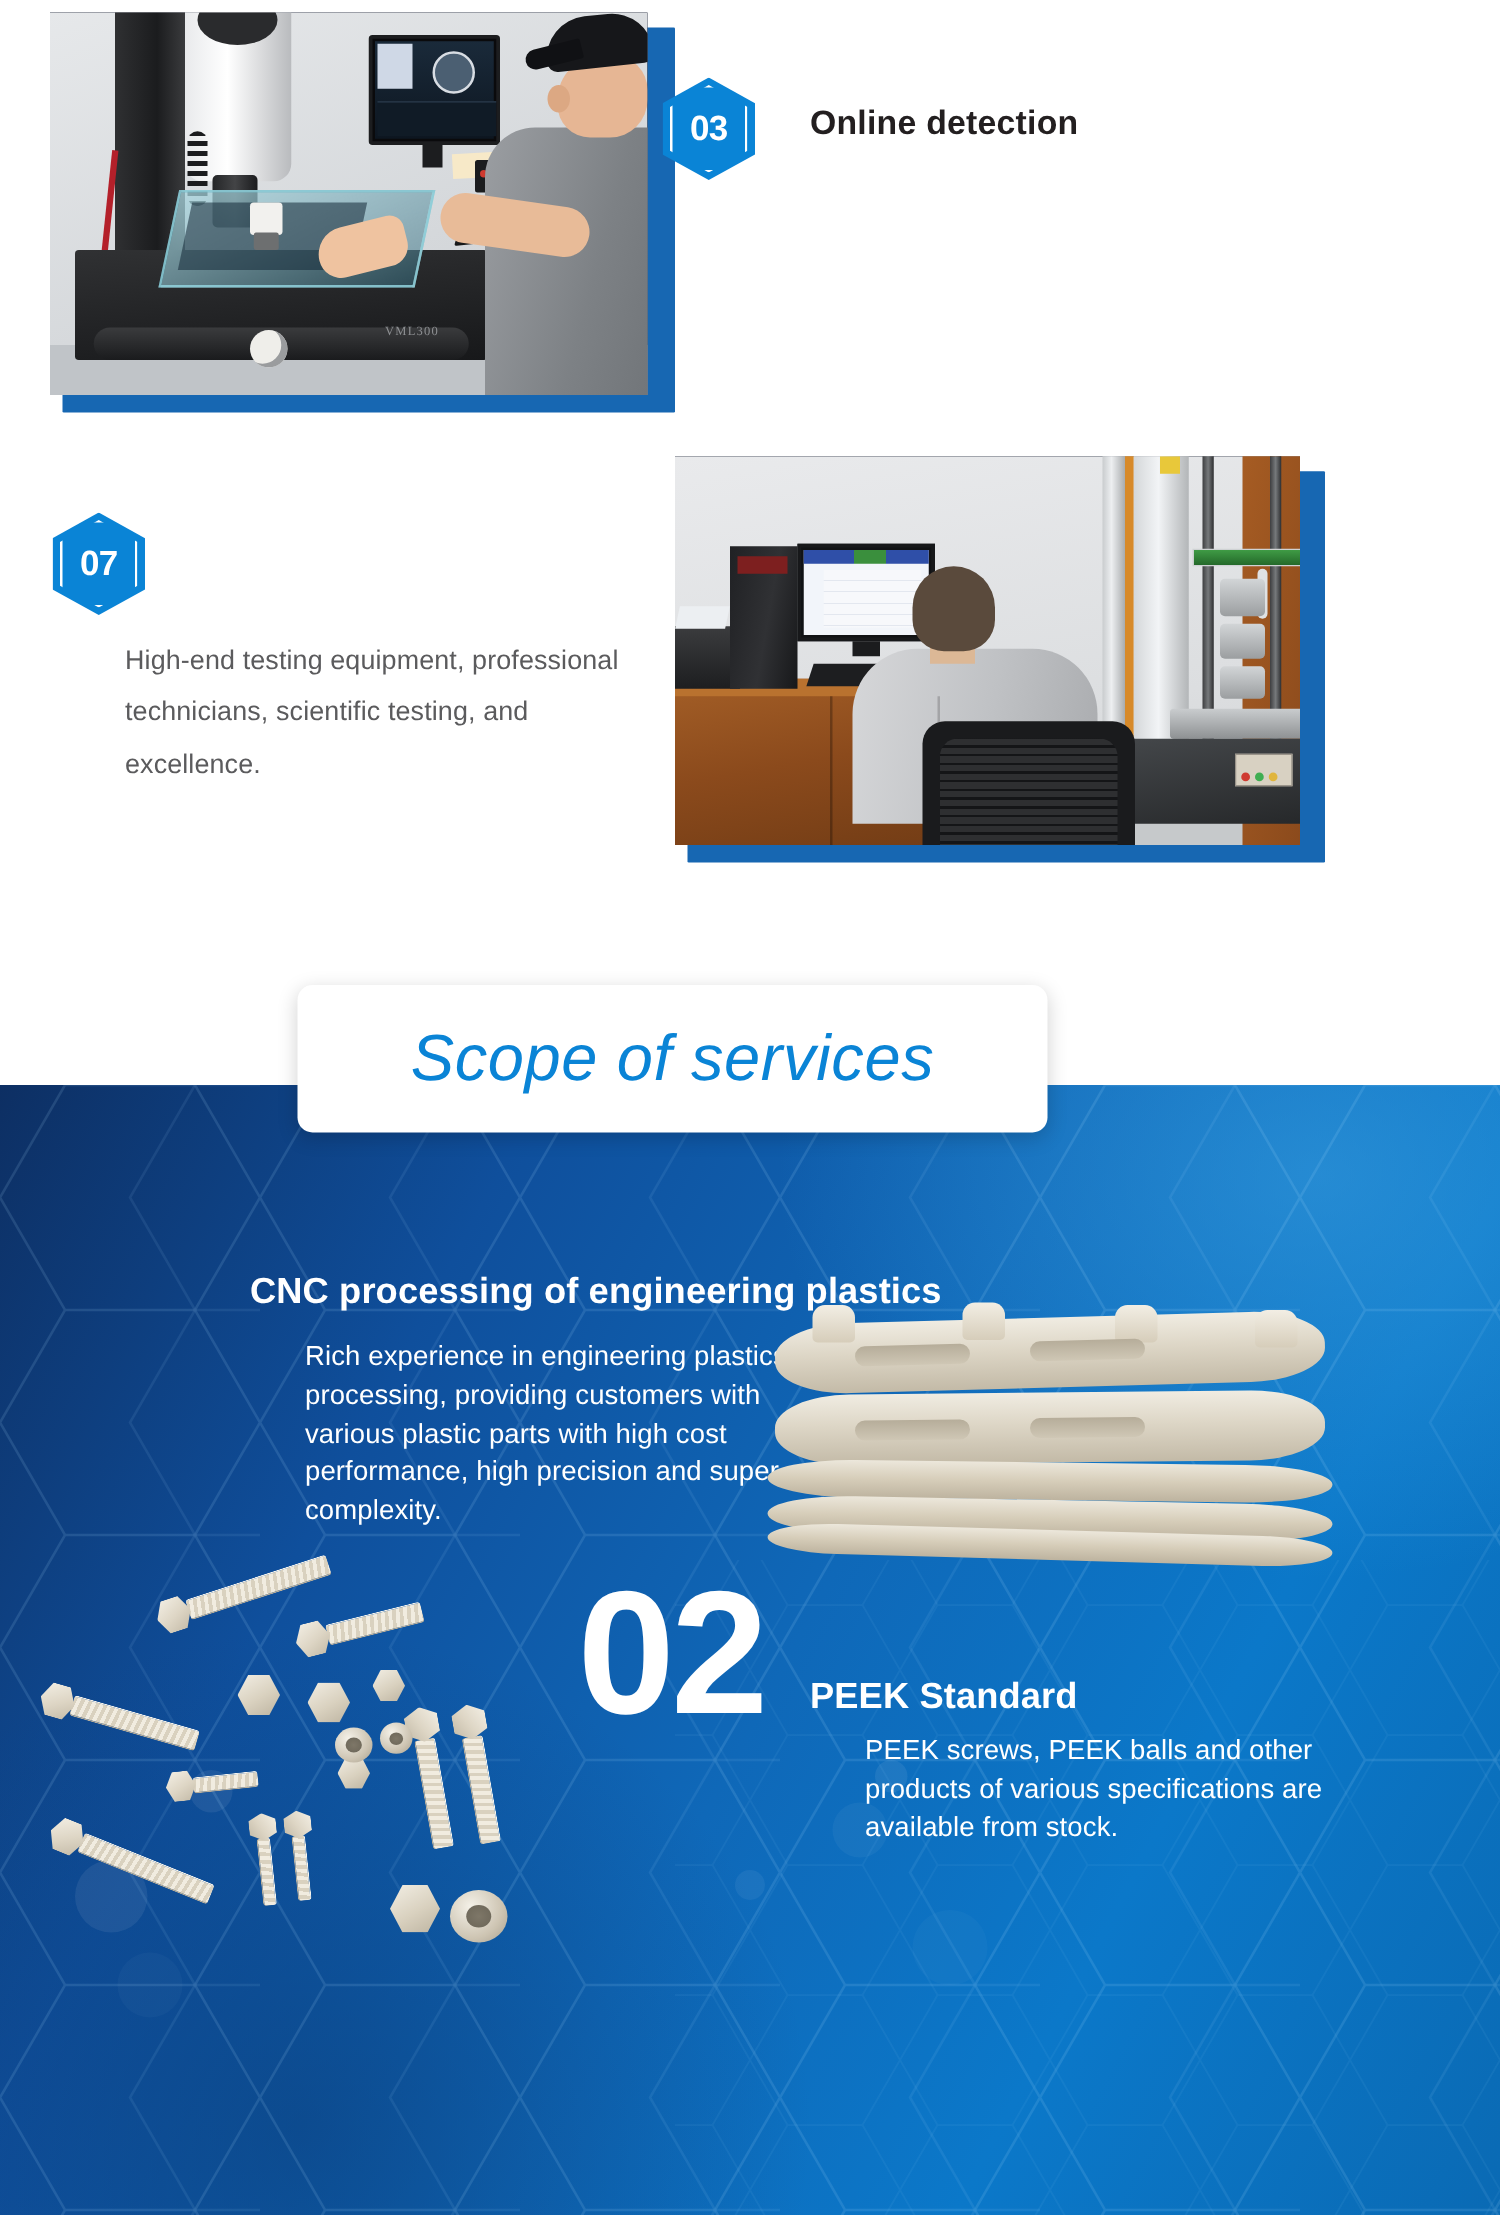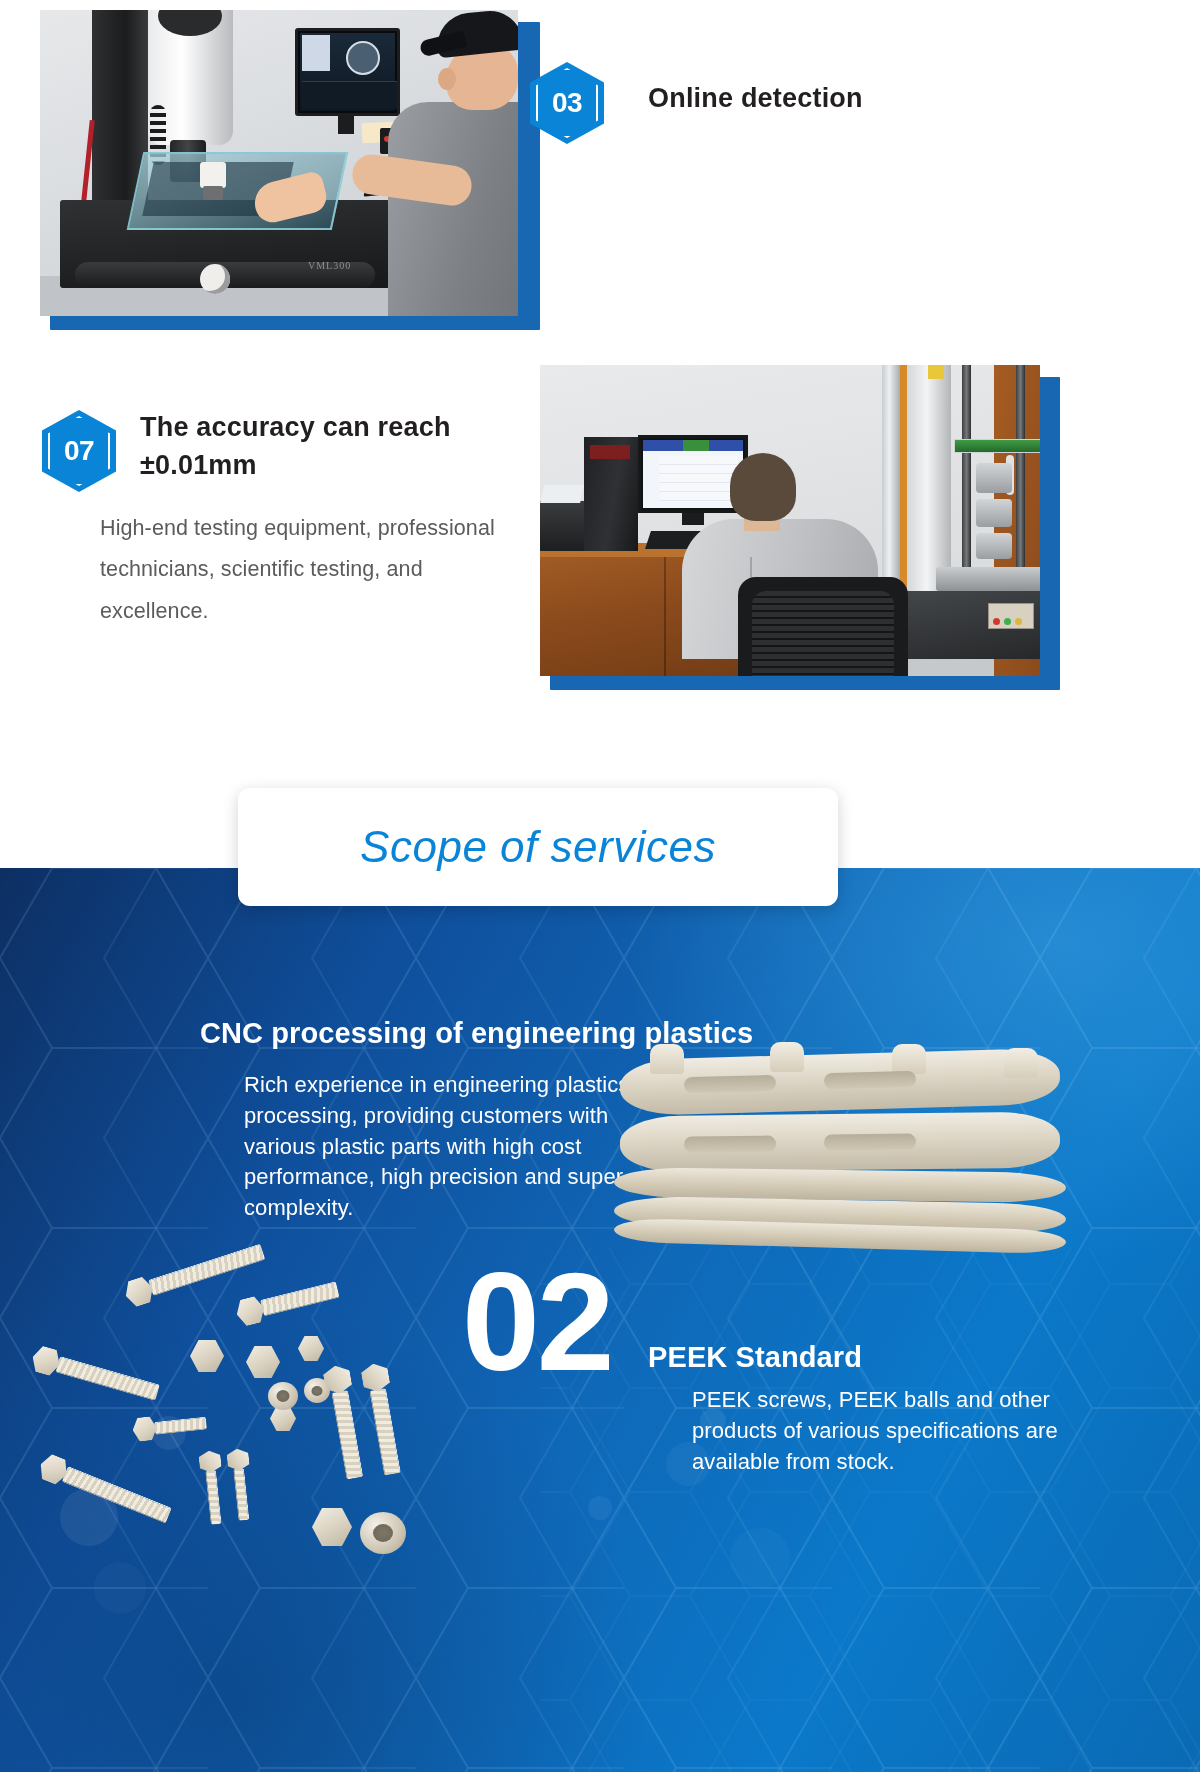--- a/index.html
+++ b/index.html
@@ -162,21 +162,21 @@
   .hexpattern { position: absolute; inset: 0; opacity: .55; }
   .bokeh { position: absolute; border-radius: 50%; background: rgba(255,255,255,.07); }
 
   .title-card {
     position: absolute; left: 238px; top: 788px; width: 600px; height: 118px;
     background: #ffffff; border-radius: 12px;
     box-shadow: 0 4px 16px rgba(0,0,0,.18);
     display: flex; align-items: center; justify-content: center;
   }
   .title-card .txt {
-    color: #0a84d6; font-size: 44px; font-style: italic; font-weight: normal;
+    color: #0a84d6; font-size: 52px; font-style: italic; font-weight: normal;
     letter-spacing: .5px;
   }
 
   .bignum {
     position: absolute; color: #ffffff; font-size: 140px; font-weight: bold;
     line-height: 1; letter-spacing: -3px;
   }
   .svc-title {
     position: absolute; color: #ffffff; font-size: 29px; font-weight: bold;
     line-height: 1.2; letter-spacing: .1px;
@@ -293,21 +293,20 @@
     <div class="hexbadge" id="badge-03">
       <div class="inner"></div>
       <span class="num">03</span>
     </div>
     <div class="feat-title" id="title-03">Online detection</div>
 
     <div class="hexbadge" id="badge-04">
       <div class="inner"></div>
       <span class="num">07</span>
     </div>
-    <div class="feat-title" id="title-04">The accuracy can reach ±0.01mm</div>
     <div class="feat-body" id="body-04">High-end testing equipment, professional technicians, scientific testing, and excellence.</div>
 
     <div class="photo-frame" id="photo-2-wrap">
       <div class="blue-bar"></div>
       <div class="photo">
         <div class="scene">
           <div class="s2-wall"></div>
           <div class="s2-skirt"></div>
           <div class="s2-floor"></div>
           <div class="s2-door">

